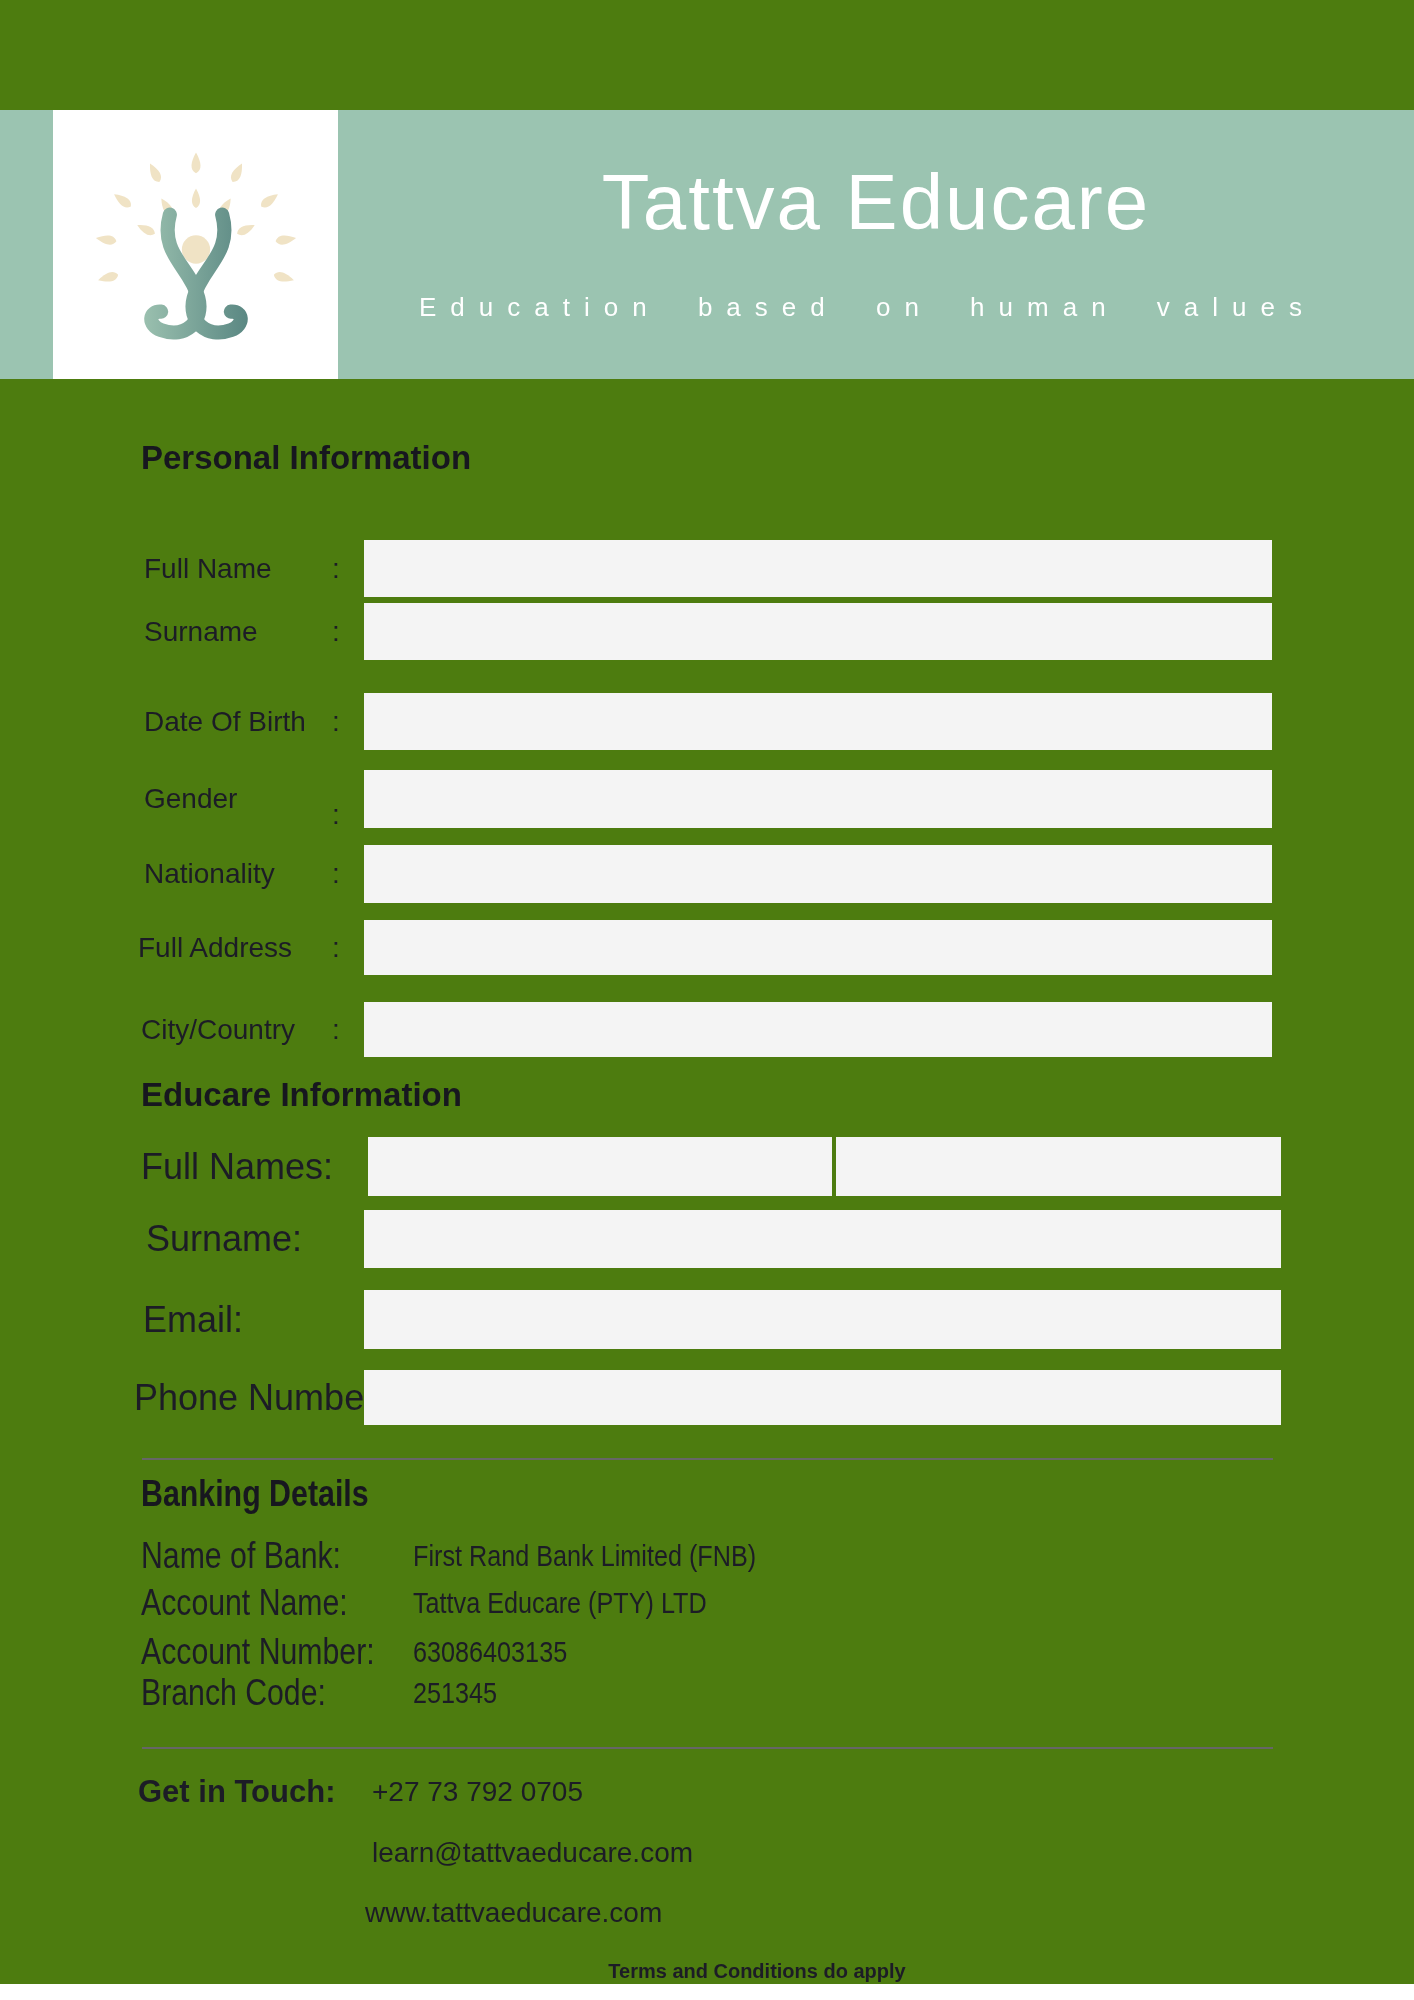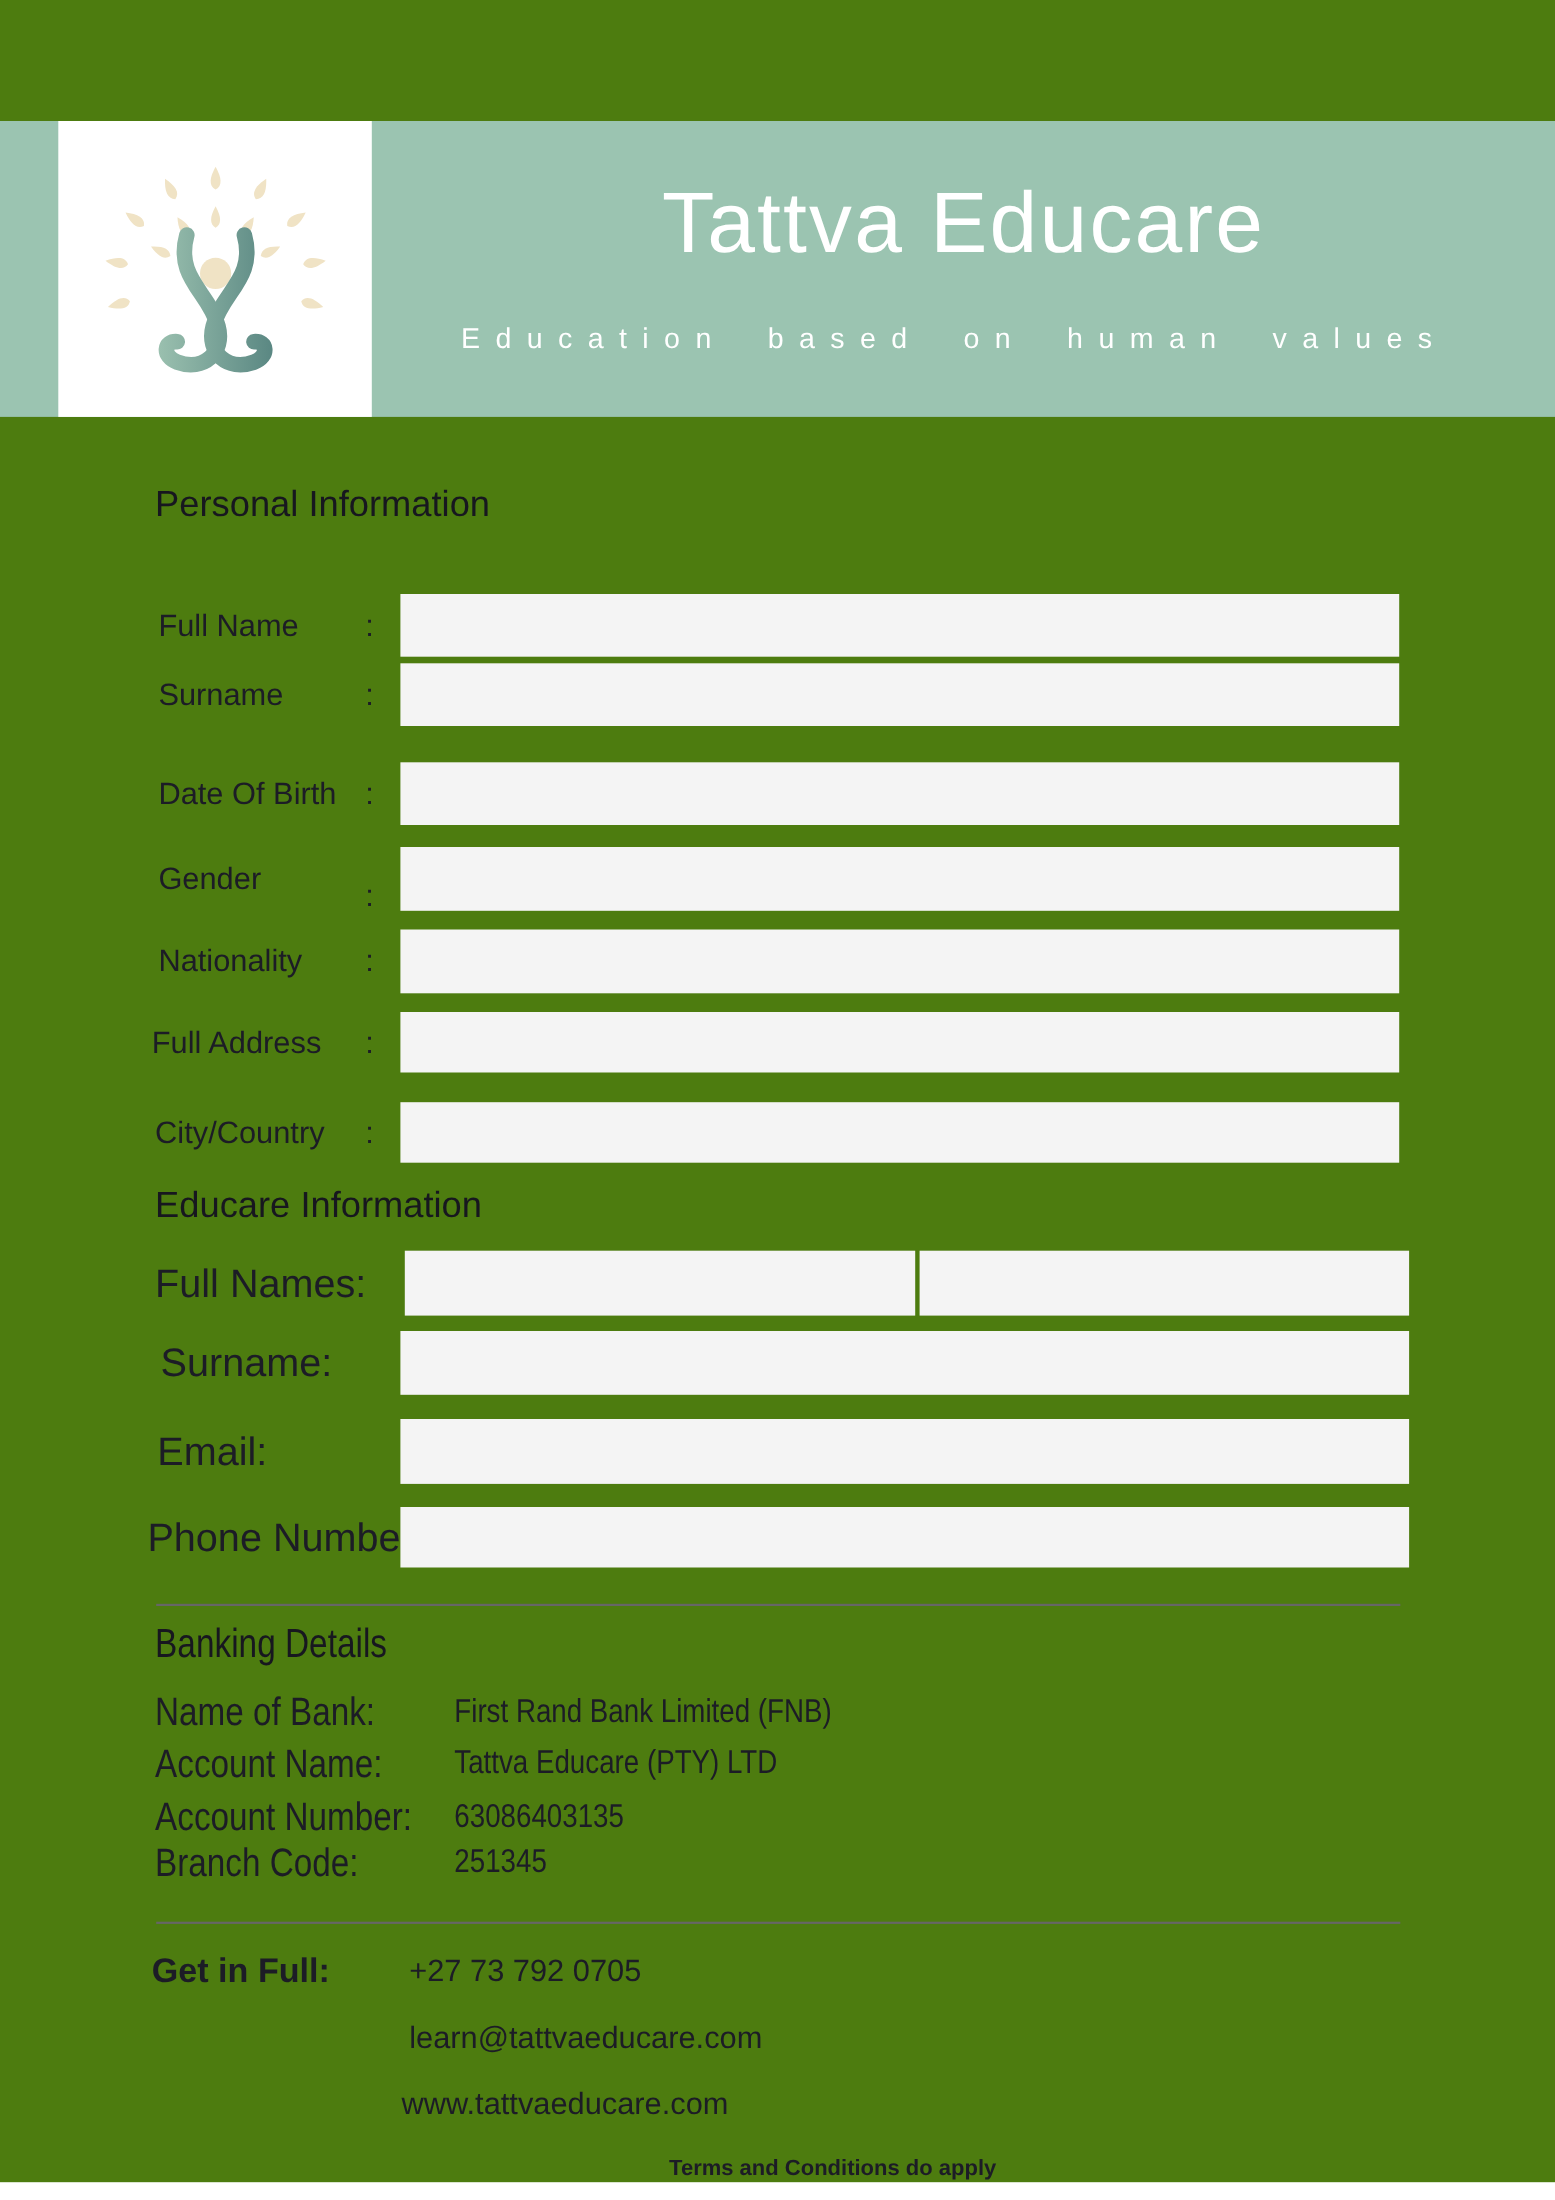--- a/index.html
+++ b/index.html
@@ -12,21 +12,21 @@
   .band { position:absolute; left:0; top:110px; width:1414px; height:269px; background:#9bc4b1; }
   .logo-box { position:absolute; left:53px; top:0; width:285px; height:269px; background:#ffffff;
               display:flex; align-items:center; justify-content:center; }
   .head-right { position:absolute; left:338px; right:0; top:0; height:100%; text-align:center; }
   .title { position:absolute; left:0; right:0; top:50px; font-size:78px; font-weight:400;
            color:#ffffff; letter-spacing:2px; line-height:1.1; }
   .tagline { position:absolute; left:0; right:17px; top:182px; font-size:26px; color:#ffffff;
              letter-spacing:14px; word-spacing:16px; font-weight:400; }
 
   
-  .h2 { position:absolute; left:141px; font-size:33px; font-weight:400; color:#17171f; line-height:40px; }
+  .h2 { position:absolute; left:141px; font-size:33px; font-weight:700; color:#17171f; line-height:40px; }
 
   
   .prow { position:absolute; left:0; width:100%; }
   .plabel { position:absolute; left:144px; top:50%; transform:translateY(-50%); font-size:28px; white-space:nowrap; }
   .pcolon { position:absolute; left:332px; top:50%; transform:translateY(-50%); font-size:28px; }
   .colon-low .pcolon { top:78%; }
   .pfield { position:absolute; left:364px; top:0; height:100%; width:908px; background:#f4f4f4;
             border:none; outline:none; font-size:26px; padding:0 16px; box-sizing:border-box;
             font-family:"Liberation Sans", sans-serif; color:#1c1c26; }
   .parlabel { position:absolute; left:141px; top:50%; transform:translateY(-50%); font-size:36px; white-space:nowrap; }
@@ -182,20 +182,20 @@
     <span class="blabel"><span class="condensed">Account Number:</span></span>
     <span class="bvalue"><span class="condensed">63086403135</span></span>
   </div>
   <div class="brow" style="top:1673px">
     <span class="blabel"><span class="condensed">Branch Code:</span></span>
     <span class="bvalue"><span class="condensed">251345</span></span>
   </div>
 
   <hr class="rule" style="top:1747px">
 
-  <div class="contact-heading">Get in Full:</div>
+  <div class="contact-heading">Get in Touch:</div>
   <div class="contact-line" style="left:372px;top:1772px">+27 73 792 0705</div>
   <div class="contact-line" style="left:372px;top:1833px">learn@tattvaeducare.com</div>
   <div class="contact-line" style="left:365px;top:1893px">www.tattvaeducare.com</div>
 
   <div class="terms">Terms and Conditions do apply</div>
 
 </div>
 
 </body></html>

